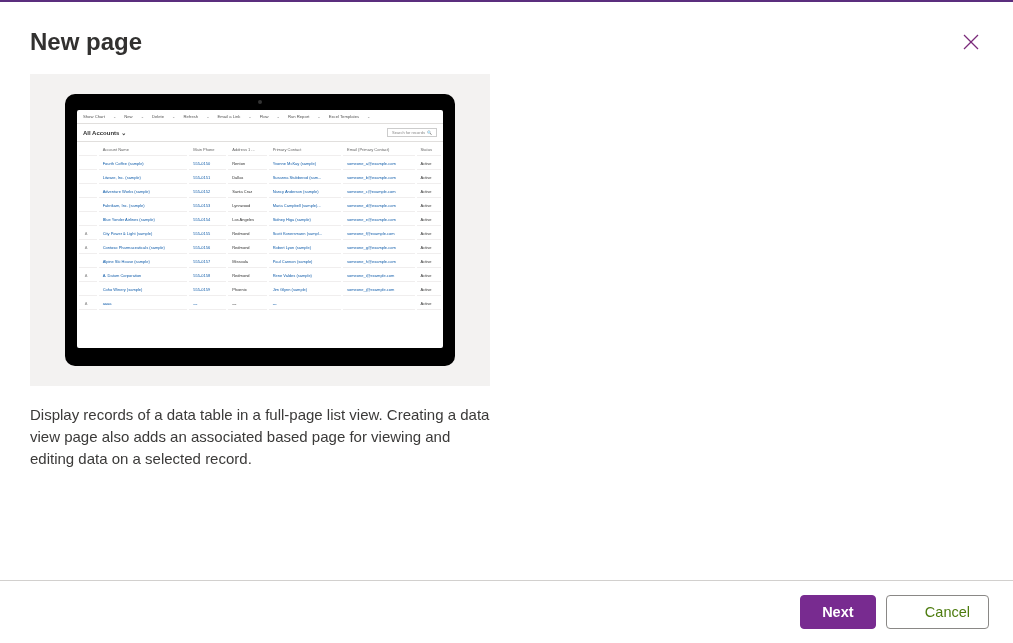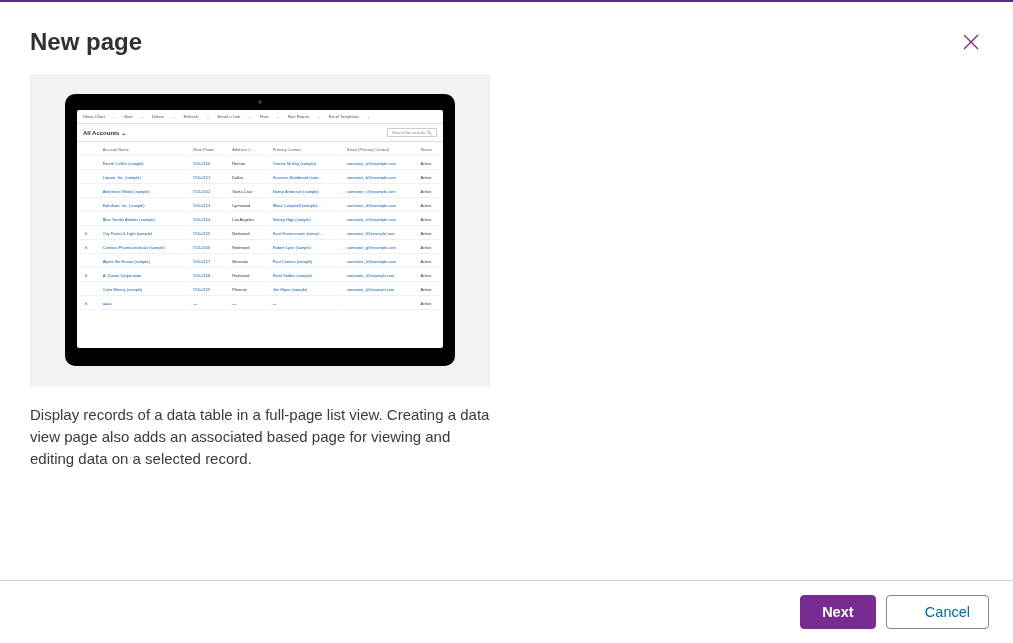--- a/index.html
+++ b/index.html
@@ -30,21 +30,21 @@
   .desc { margin-top: 18px; font-size: 15px; line-height: 1.45; color: #3b3a39; max-width: 460px; }
   .right { flex: 1; padding-top: 2px; }
   .right h2 { font-size: 17px; font-weight: 600; margin-bottom: 18px; }
   .option { display: flex; align-items: center; gap: 12px; margin-bottom: 18px; cursor: pointer; font-size: 15px; }
   .radio { width: 20px; height: 20px; border-radius: 50%; border: 1px solid #8a8886; display: flex; align-items: center; justify-content: center; flex-shrink:0; }
   .radio.selected { border: 2px solid #782b90; }
   .radio.selected::after { content: ""; width: 10px; height: 10px; border-radius: 50%; background: #782b90; }
   .footer { border-top: 1px solid #d2d0ce; padding: 14px 24px 14px 24px; display: flex; justify-content: flex-end; gap: 10px; }
   .btn { min-width: 76px; height: 34px; font-size: 14.5px; border-radius: 4px; cursor: pointer; padding: 0 18px; }
   .btn-primary { background: #782b90; color: #fff; border: 1px solid #782b90; font-weight: 600; }
-  .btn-secondary { background: #fff; color: #0369a1; border: 1px solid #8a8886; padding-left: 38px; }
+  .btn-secondary { background: #fff; color: #4d7c0f; border: 1px solid #8a8886; padding-left: 38px; }
 </style>
 </head>
 <body>
 
 <div class="topbar"></div>
 <div class="dialog">
   <div class="header">
     <h1>New page</h1>
     <div class="close-btn">
       <svg viewBox="0 0 16 16" fill="none" stroke-width="1.2">

